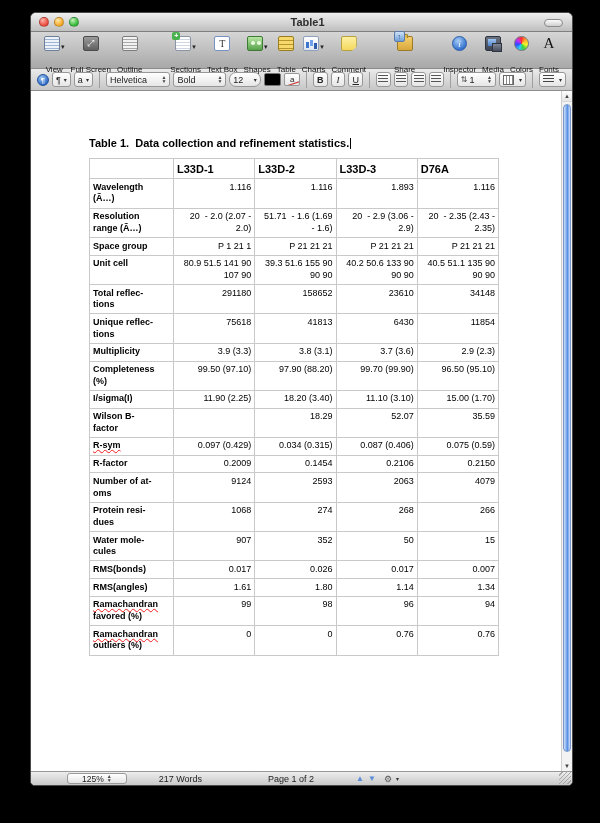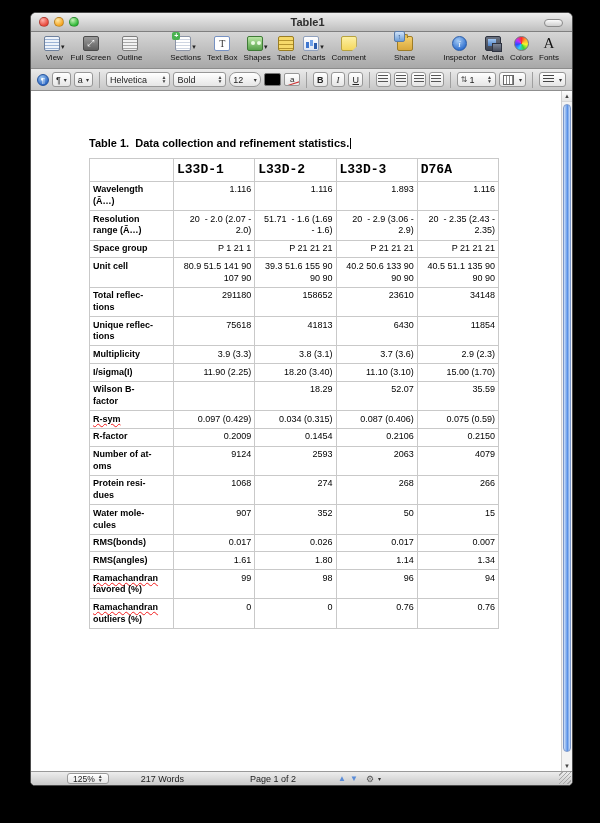--- a/index.html
+++ b/index.html
@@ -18,21 +18,21 @@
   .light.green  { background:radial-gradient(circle at 35% 28%, #c4f2b6, #2fb737 70%); }
   .wtitle { text-align:center; font-size:11px; line-height:18px; color:#2e2e2e; font-weight:bold; }
   .lozenge { position:absolute; right:9px; top:6px; width:19px; height:8px; border:1px solid #8a8a8a; border-radius:4px; background:linear-gradient(#fbfbfb,#cfcfcf); }
 
   
   .toolbar { height:37px; background:linear-gradient(#d6d6d6,#a8a8a8); border-bottom:1px solid #8c8c8c;
     display:flex; align-items:flex-start; padding:2px 10px 0; }
   .tb-spacer { flex:1; }
   .tool { display:flex; flex-direction:column; align-items:center; margin:0 3px; cursor:default; }
   .ictop { height:19px; display:flex; align-items:center; gap:1px; }
-  .tlabel { font-size:8px; color:#111; margin-top:0; white-space:nowrap; }
+  .tlabel { font-size:8px; color:#111; margin-top:12px; white-space:nowrap; }
   .caret { font-size:7px; color:#222; line-height:8px; align-self:flex-end; margin-bottom:2px; }
 
   .ic { width:16px; height:15px; border-radius:2px; position:relative; }
   .view-icon { background:repeating-linear-gradient(#eef3fa 0 2px,#9db4d6 2px 3px); border:1px solid #6d7f9b; }
   .fullscreen-icon { background:linear-gradient(#9a9a9a,#5f5f5f); border:1px solid #4c4c4c; color:#fff; font-size:9px; text-align:center; line-height:13px; }
   .outline-icon { background:repeating-linear-gradient(#f2f2f2 0 2px,#a9a9a9 2px 3px); border:1px solid #7d7d7d; }
   .sections-icon { background:repeating-linear-gradient(#ffffff 0 2px,#cfd6e2 2px 3px); border:1px solid #8b94a6; }
   .sections-icon::after { content:"+"; position:absolute; left:-4px; top:-5px; width:8px; height:8px; background:#49b24f; color:#fff;
     border-radius:2px; font-size:7px; line-height:8px; text-align:center; font-weight:bold; }
   .textbox-icon { background:#fff; border:1px solid #7691c2; color:#333; font-size:10px; text-align:center; line-height:13px; font-family:"Liberation Serif",serif; }
@@ -78,37 +78,37 @@
 
   
   .content { position:absolute; top:78px; left:0; right:0; bottom:14px; background:#fff; }
   .doc { position:absolute; inset:0 11px 0 0; overflow:hidden; }
   .caption { position:absolute; left:58px; top:46px; font-size:11px; font-weight:bold; color:#000; white-space:pre-wrap; }
   .cursor { display:inline-block; width:1px; height:11px; background:#000; vertical-align:-2px; margin-left:1px; }
 
   table.stats { position:absolute; left:58px; top:67px; width:410px; border-collapse:collapse; table-layout:fixed; }
   .stats col.lab { width:84px; }
   .stats th, .stats td { border:1px solid #c9c9c9; font-size:9px; padding:2.5px 3px; vertical-align:top; white-space:pre-wrap; line-height:1.3; color:#000; }
-  .stats th { font-weight:bold; text-align:left; font-size:13px; height:19px; vertical-align:middle;font-family:Liberation Mono, monospace; }
+  .stats th { font-weight:bold; text-align:left; font-size:11px; height:19px; vertical-align:middle; }
   .stats td.lab { font-weight:bold; text-align:left; }
   .stats td.val { text-align:right; }
   .sq { text-decoration:underline; text-decoration-style:wavy; text-decoration-color:#f21b1b; text-decoration-thickness:1px; text-underline-offset:1px; }
 
   
   .scrollbar { position:absolute; top:0; right:0; bottom:0; width:11px; background:#f3f3f3; border-left:1px solid #cfcfcf; }
   .sb-up { height:11px; text-align:center; font-size:6px; line-height:11px; color:#444; background:linear-gradient(#fdfdfd,#e6e6e6); border-bottom:1px solid #d8d8d8; }
   .sb-thumb { position:absolute; left:1px; right:1px; top:13px; height:648px; border-radius:5px;
     background:linear-gradient(90deg,#cfe0f7,#7aa8ee 42%,#5b91e4 58%,#cfe0f7); border:1px solid #7b97c9; }
   .sb-down { position:absolute; bottom:2px; left:0; right:0; text-align:center; font-size:6px; color:#444; }
 
   
   .statusbar { position:absolute; left:0; right:0; bottom:0; height:14px; background:linear-gradient(#ededed,#c9c9c9);
     border-top:1px solid #999; display:flex; align-items:center; font-size:9px; color:#222; }
   .zoombox { margin-left:36px; height:11px; background:linear-gradient(#fff,#e4e4e4); border:1px solid #9a9a9a; border-radius:3px;
-    display:flex; align-items:center; padding:0 5px; font-size:8.5px; }
+    display:flex; align-items:center; padding:0 14px; font-size:8.5px; }
   .statustext { white-space:nowrap; }
   .words { margin-left:32px; }
   .page { margin-left:66px; }
   .navarrows { margin-left:42px; display:flex; gap:4px; font-size:8px; color:#5b8dd9; }
   .gear { margin-left:8px; font-size:9px; color:#555; display:flex; align-items:center; gap:1px; }
   .grip { position:absolute; right:1px; bottom:1px; width:12px; height:12px;
     background:repeating-linear-gradient(135deg, rgba(0,0,0,0) 0 2px, #a8a8a8 2px 3px); }
 </style>
 </head>
 <body>
@@ -367,20 +367,28 @@
               <td class="val">11854</td>
             </tr>
             <tr>
               <td class="lab">Multiplicity</td>
               <td class="val">3.9 (3.3)</td>
               <td class="val">3.8 (3.1)</td>
               <td class="val">3.7 (3.6)</td>
               <td class="val">2.9 (2.3)</td>
             </tr>
             <tr>
+              <td class="lab">Completeness
+(%)</td>
+              <td class="val">99.50 (97.10)</td>
+              <td class="val">97.90 (88.20)</td>
+              <td class="val">99.70 (99.90)</td>
+              <td class="val">96.50 (95.10)</td>
+            </tr>
+            <tr>
               <td class="lab">I/sigma(I)</td>
               <td class="val">11.90 (2.25)</td>
               <td class="val">18.20 (3.40)</td>
               <td class="val">11.10 (3.10)</td>
               <td class="val">15.00 (1.70)</td>
             </tr>
             <tr>
               <td class="lab">Wilson B-
 factor</td>
               <td class="val"></td>

